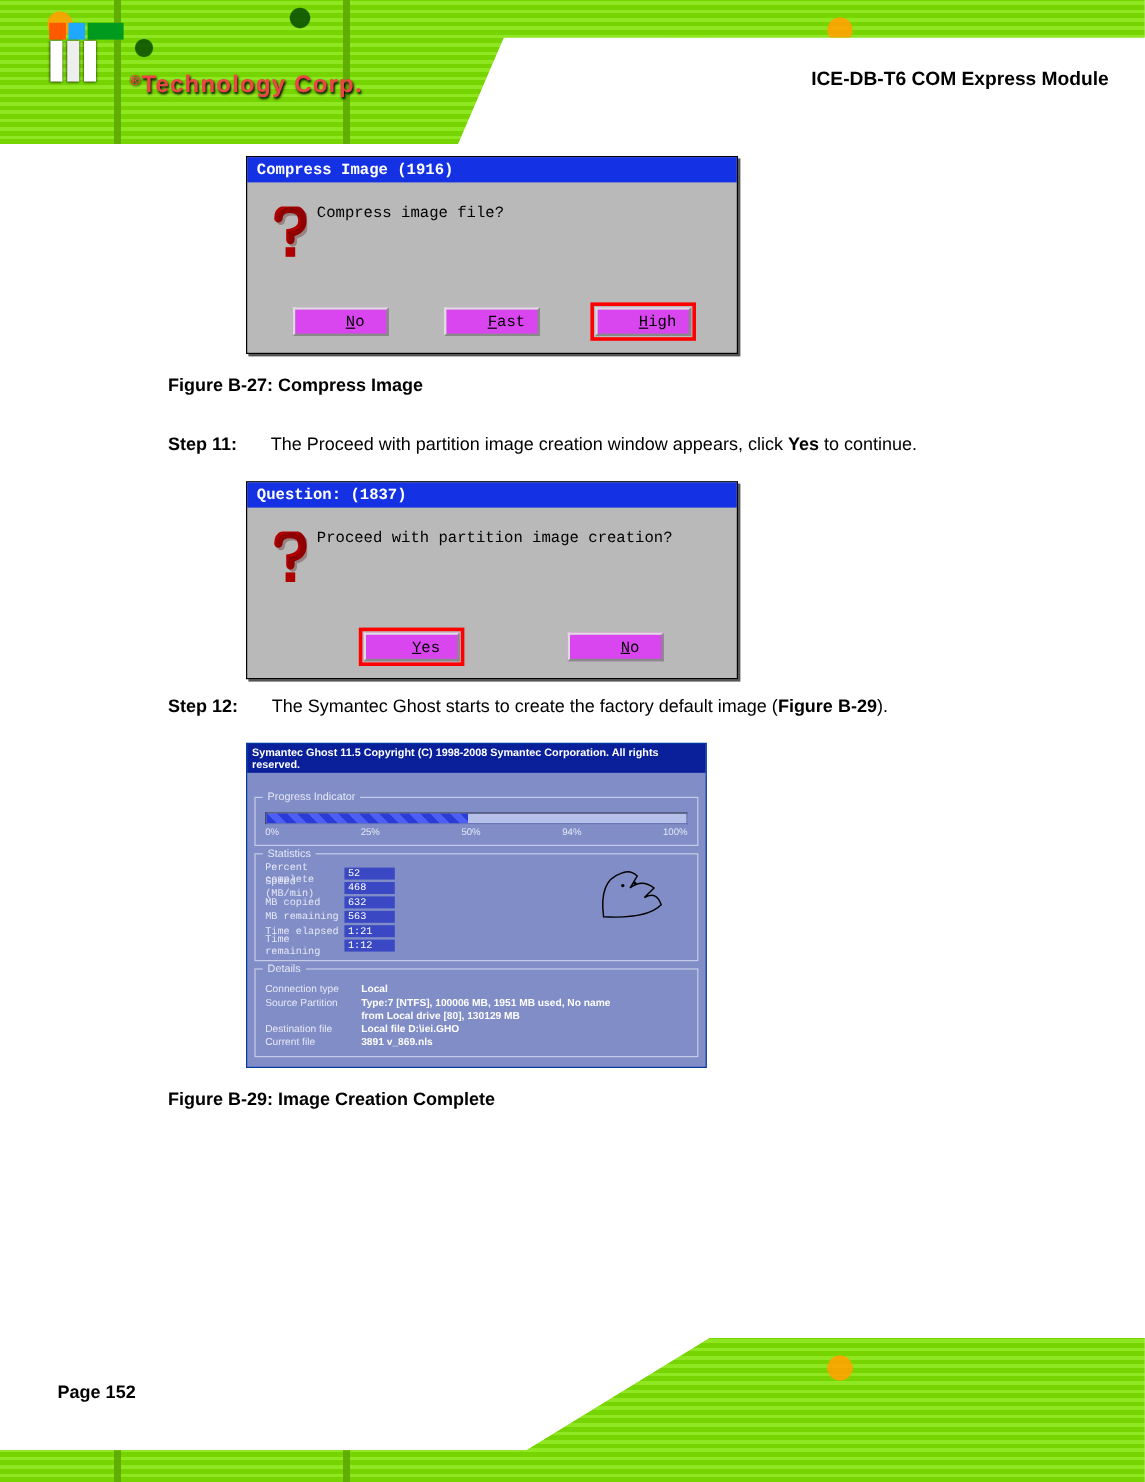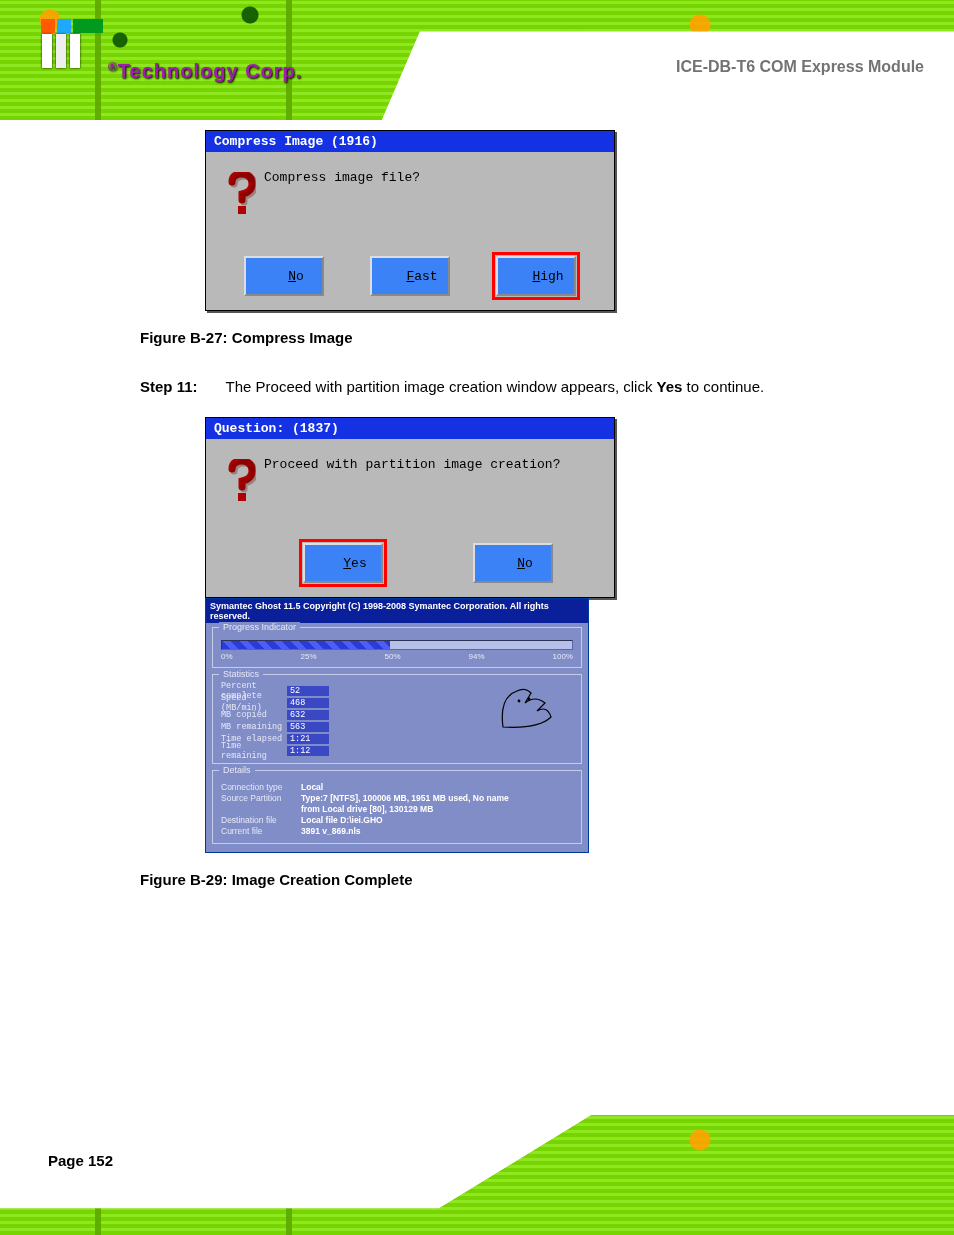--- a/index.html
+++ b/index.html
@@ -20,49 +20,49 @@
       radial-gradient(circle at 50px 20px, #ffa200 0 10px, transparent 11px),
       radial-gradient(circle at 120px 40px, #0e5400 0 7px, transparent 8px),
       radial-gradient(circle at 250px 15px, #0e5400 0 8px, transparent 9px),
       radial-gradient(circle at 700px 25px, #ffa200 0 10px, transparent 11px),
       linear-gradient(90deg, transparent 0 10%, #5ea900 10% 10.6%, transparent 10.6% 30%, #5ea900 30% 30.6%, transparent 30.6%);
     opacity:.9;
   }
   .logo-box { position:absolute; top:18px; left:40px; width:70px; height:40px; display:flex; flex-wrap:wrap; }
   .logo-sq { width:14px; height:14px; margin:1px; }
   .logo-i  { width:10px; height:34px; background:#fff; margin:0 2px; box-shadow:0 0 2px #000; }
-  .tech-corp { position:absolute; top:60px; left:108px; font-size:20px; font-weight:bold; color:#a21caf; text-shadow:1px 1px 2px #000; letter-spacing:1px; }
+  .tech-corp { position:absolute; top:60px; left:108px; font-size:20px; font-weight:bold; color:#ef4444; text-shadow:1px 1px 2px #000; letter-spacing:1px; }
   .tech-reg  { font-size:12px; vertical-align:top; }
 
-  .doc-title-r { position:absolute; top:58px; right:30px; font-size:16px; font-weight:bold; color:#737373; text-align:left; }
+  .doc-title-r { position:absolute; top:58px; right:30px; font-size:16px; font-weight:bold; color:#000000; text-align:left; }
 
   .content { position:absolute; top:130px; left:80px; right:80px; }
   .step { margin:14px 0 22px 60px; font-size:15px; color:#000; display:flex; }
   .step-key { font-weight:bold; margin-right:28px; white-space:nowrap; }
   .step-txt b { font-weight:bold; }
 
   .fig-wrap { margin-left:125px; }
   .caption { margin:18px 0 32px 60px; font-weight:bold; font-size:15px; }
 
   
   .dlg { width:410px; border:1px solid #000; background:#b9b9b9; box-shadow:2px 2px 0 #555; }
   .dlg-title { background:linear-gradient(#1432e4,#1432e4); color:#fff; font:bold 13px 'Courier New', monospace; padding:3px 8px; }
   .dlg-body { padding:18px 22px 16px 22px; position:relative; min-height:98px; }
   .qmark { position:absolute; left:18px; top:20px; width:32px; height:44px; }
   .qmark svg { width:100%; height:100%; }
   .dlg-msg { margin-left:36px; font:13px 'Courier New', monospace; color:#000; }
   .dlg-btns { display:flex; justify-content:center; gap:46px; padding:6px 24px 14px 24px; }
-  .btn3d { width:80px; height:40px; border:2px outset #ddd; background:#3b82f6; font:13px 'Courier New', monospace; cursor:pointer;padding-left:24px; }
+  .btn3d { width:80px; height:24px; border:2px outset #ddd; background:#d946ef; font:13px 'Courier New', monospace; cursor:pointer;padding-left:24px; }
   .btn3d u { text-decoration:underline; }
   .hl-red { outline:3px solid #ff0000; outline-offset:1px; }
 
   
   .ghost { width:384px; border:1px solid #003a9f; background:#818dc6; font:9px Tahoma, sans-serif; color:#fff; }
   .ghost-title { background:#0a1f9a; color:#fff; font-size:9px; padding:2px 4px; font-weight:bold; }
-  .ghost-pad { padding:4px 6px 2px 6px; }
+  .ghost-pad { padding:20px 6px 2px 6px; }
   .group { border:1px solid #c6cce8; margin-bottom:6px; }
   .group-lbl { display:inline-block; background:#818dc6; position:relative; top:-6px; left:6px; padding:0 4px; font-size:9px; color:#e6e8f6; }
   .pind { padding:2px 8px 6px 8px; }
   .pbar-out { height:10px; border:1px inset #5a66a8; background:#b7c0e8; position:relative; }
   .pbar-fill { position:absolute; top:0; bottom:0; left:0; width:48%;
     background: repeating-linear-gradient(45deg,#2a3bd7 0 6px,#4d5ef4 6px 12px); }
   .pscale { display:flex; justify-content:space-between; font-size:8px; color:#e6e8f6; margin-top:2px; }
 
   .stats { padding:0 8px 6px 8px; }
   .stat-row { display:flex; align-items:center; height:12px;font-family:Liberation Mono, monospace; }
@@ -146,20 +146,26 @@
         </div>
         <div class="dlg-msg">Proceed with partition image creation?</div>
       </div>
       <div class="dlg-btns" style="gap:90px; padding-left:60px;">
         <button class="btn3d hl-red"><u>Y</u><span>es</span></button>
         <button class="btn3d"><u>N</u><span>o</span></button>
       </div>
     </div>
   </div>
 
+  <div class="step">
+    <span class="step-key">Step 12:</span>
+    <span class="step-txt">
+      <span>The Symantec Ghost starts to create the factory default image (</span><b>Figure B-29</b><span>).</span>
+    </span>
+  </div>
 
   <div class="fig-wrap">
     <div class="ghost">
       <div class="ghost-title">Symantec Ghost 11.5    Copyright (C) 1998-2008 Symantec Corporation. All rights reserved.</div>
       <div class="ghost-pad">
         <div class="group">
           <span class="group-lbl">Progress Indicator</span>
           <div class="pind">
             <div class="pbar-out">
                 <div class="pbar-fill"></div>

